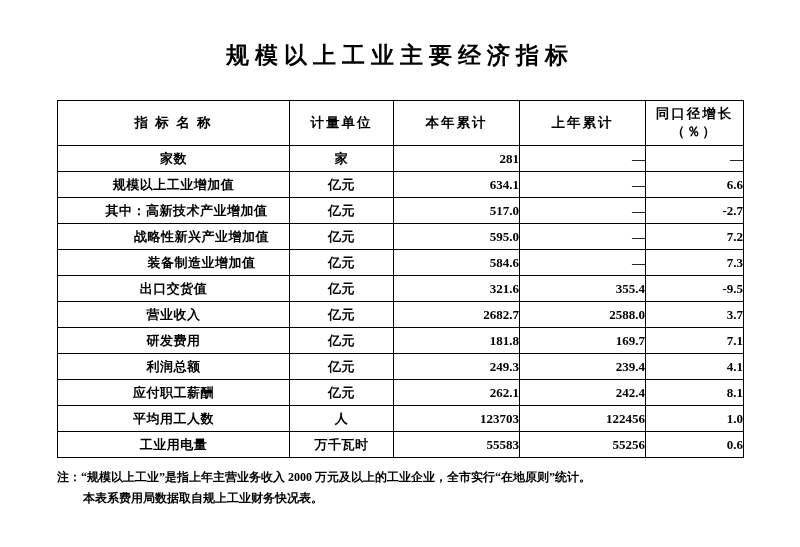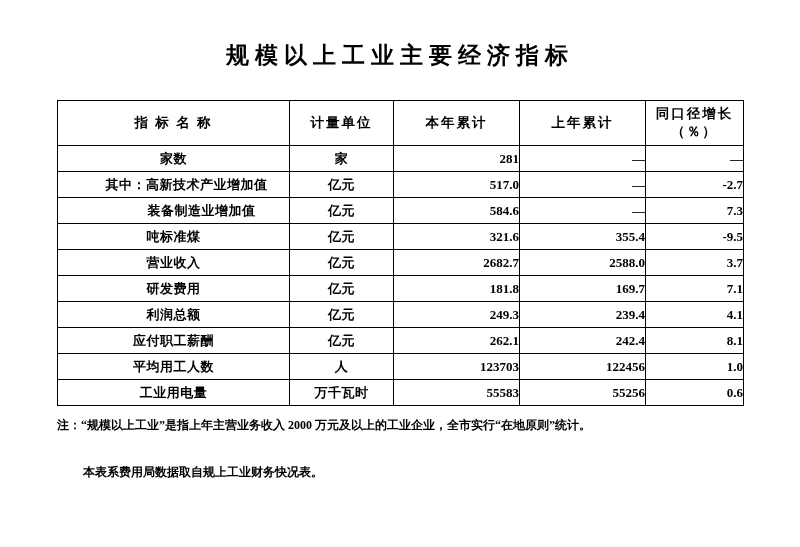--- a/index.html
+++ b/index.html
@@ -90,21 +90,21 @@
   }
   .notes {
     margin: 9px 57px 0 57px;
     font-family: "Liberation Serif", serif;
     font-size: 12px;
     font-weight: bold;
     line-height: 1.75;
     color: #000;
   }
   .notes .n1 { text-indent: 0; }
-  .notes .n2 { padding-left: 26px; margin-top: 26px; }
+  .notes .n2 { padding-left: 26px; }
   .page-num {
     position: absolute;
     left: 0;
     right: 0;
     bottom: 26px;
     text-align: center;
     font-family: "Liberation Serif", serif;
     font-size: 12.5px;
     color: #000;
   }
@@ -139,35 +139,49 @@
       </thead>
       <tbody id="table-body">
           <tr>
             <td class="name">家数</td>
             <td class="unit">家</td>
             <td class="num">281</td>
             <td class="dash">—</td>
             <td class="dash">—</td>
           </tr>
           <tr>
+            <td class="name">规模以上工业增加值</td>
+            <td class="unit">亿元</td>
+            <td class="num">634.1</td>
+            <td class="dash">—</td>
+            <td class="num">6.6</td>
+          </tr>
+          <tr>
             <td class="name indent1">其中：高新技术产业增加值</td>
             <td class="unit">亿元</td>
             <td class="num">517.0</td>
             <td class="dash">—</td>
             <td class="num">-2.7</td>
           </tr>
           <tr>
+            <td class="name indent2">战略性新兴产业增加值</td>
+            <td class="unit">亿元</td>
+            <td class="num">595.0</td>
+            <td class="dash">—</td>
+            <td class="num">7.2</td>
+          </tr>
+          <tr>
             <td class="name indent2">装备制造业增加值</td>
             <td class="unit">亿元</td>
             <td class="num">584.6</td>
             <td class="dash">—</td>
             <td class="num">7.3</td>
           </tr>
           <tr>
-            <td class="name">吨标准煤</td>
+            <td class="name">出口交货值</td>
             <td class="unit">亿元</td>
             <td class="num">321.6</td>
             <td class="num">355.4</td>
             <td class="num">-9.5</td>
           </tr>
           <tr>
             <td class="name">营业收入</td>
             <td class="unit">亿元</td>
             <td class="num">2682.7</td>
             <td class="num">2588.0</td>

